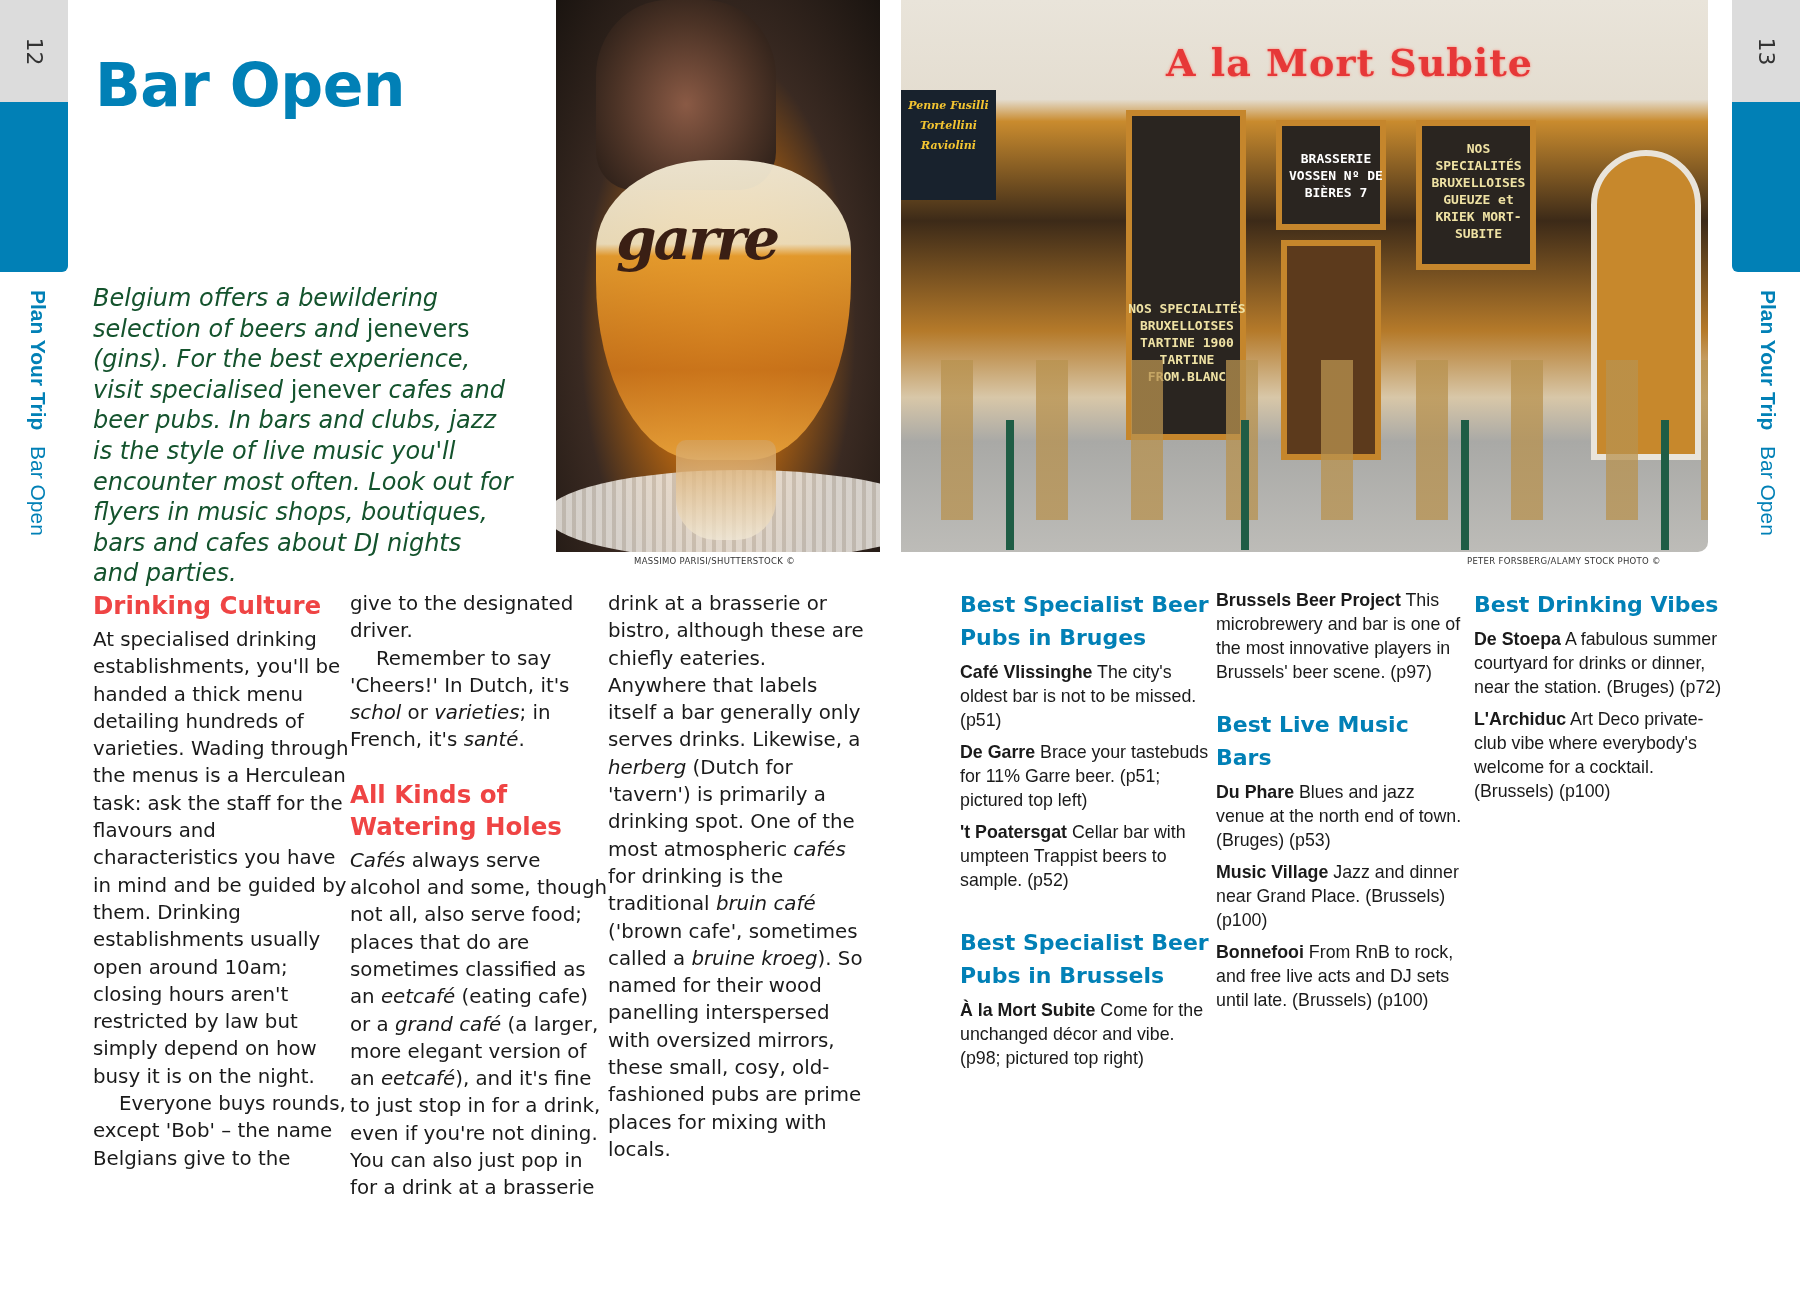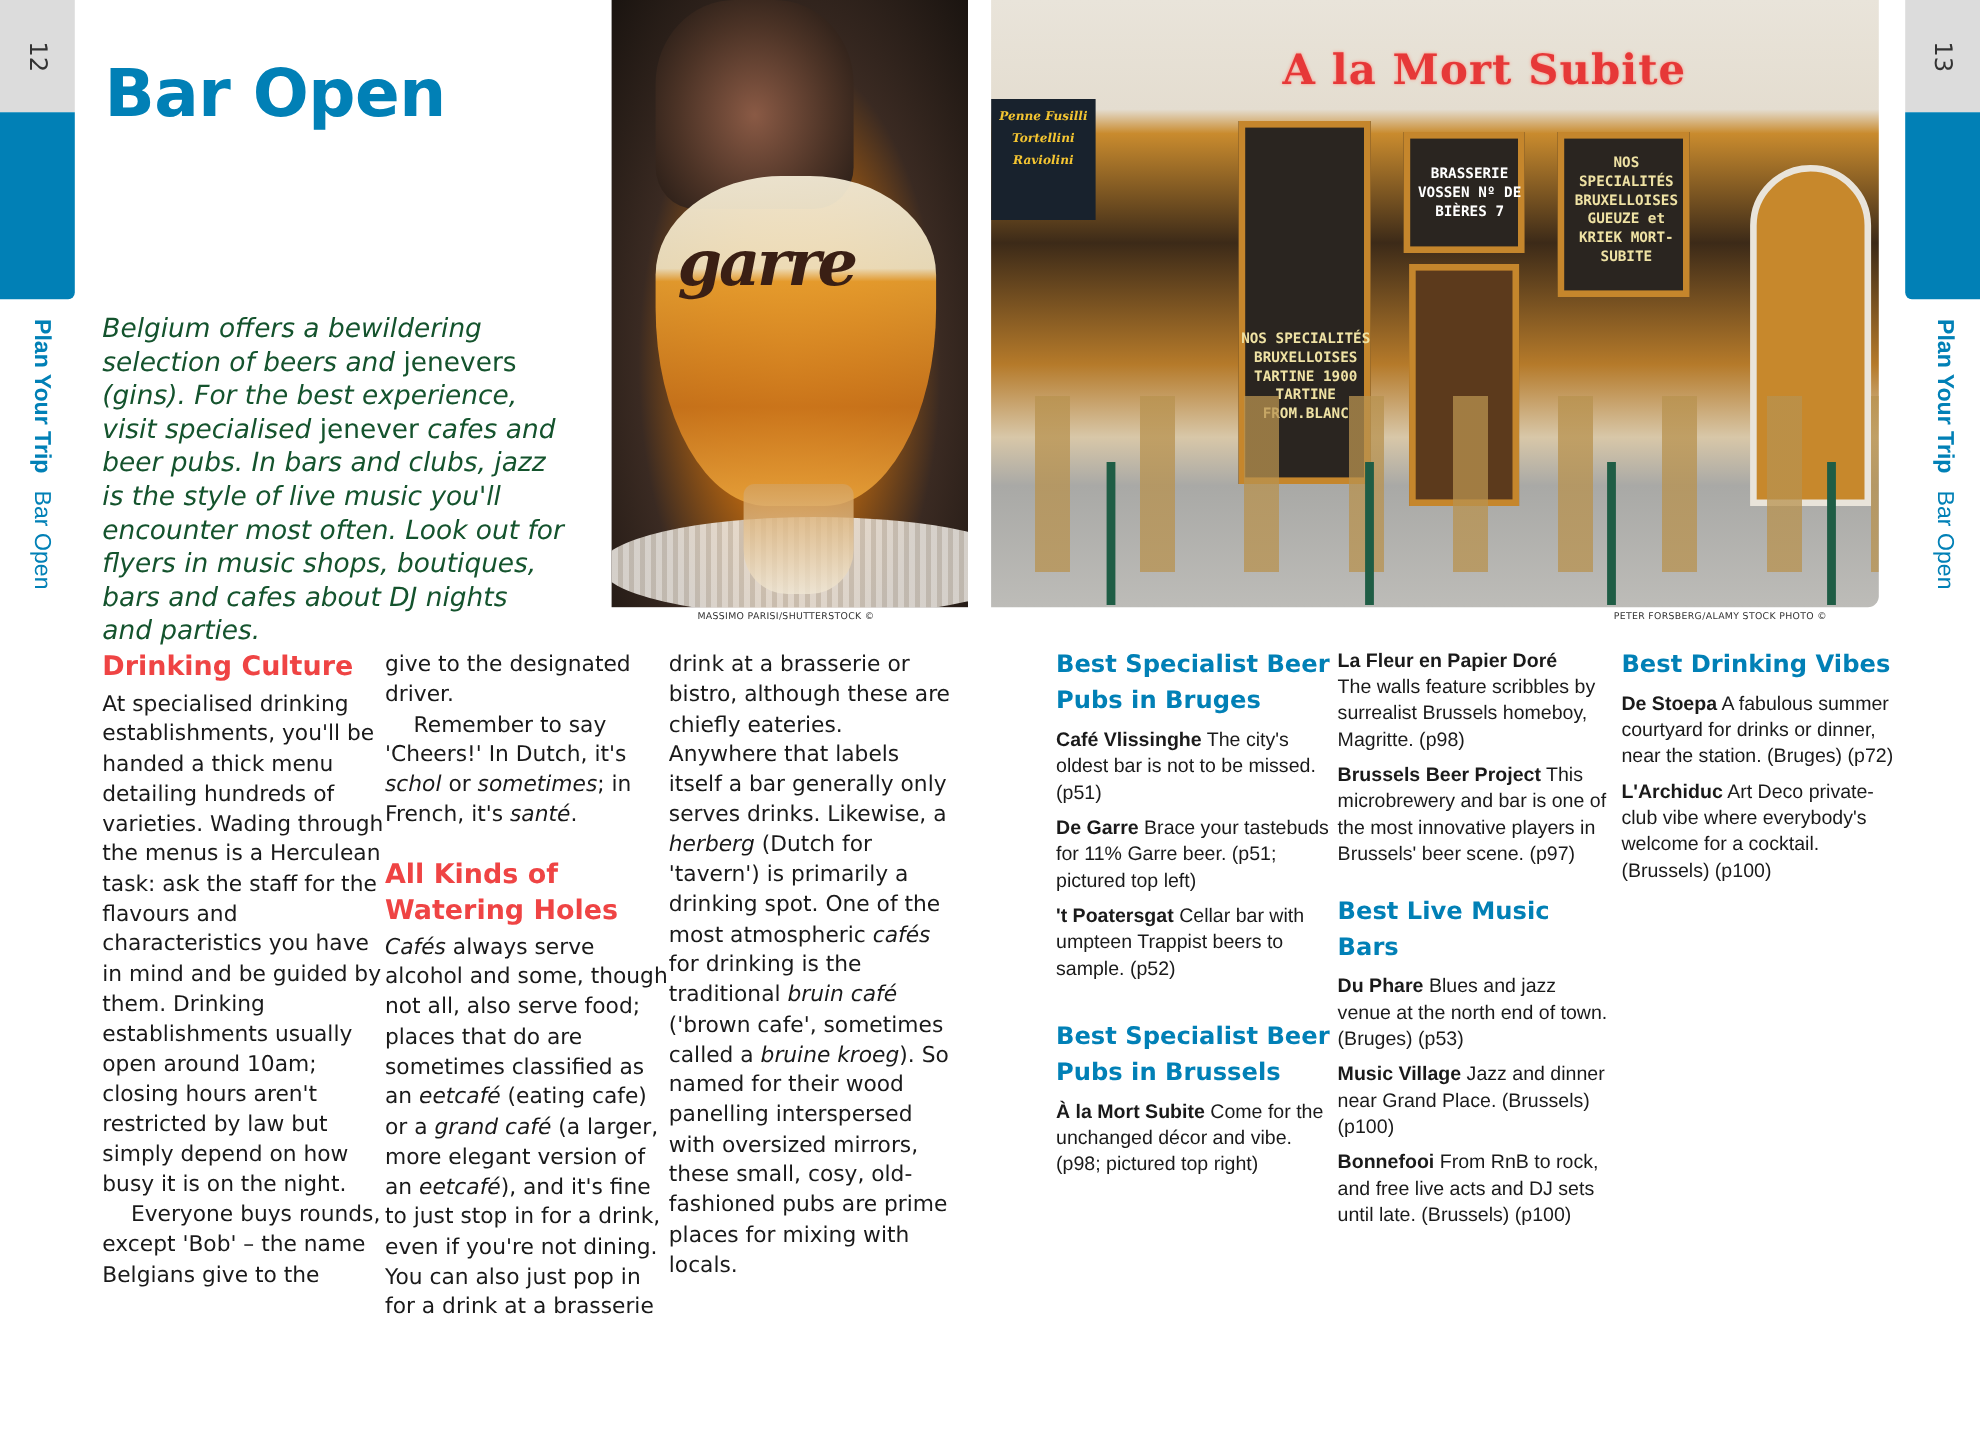--- a/index.html
+++ b/index.html
@@ -138,40 +138,39 @@
 <div class="credit credit-right">PETER FORSBERG/ALAMY STOCK PHOTO ©</div>
 
 <div class="col col1">
   <h2>Drinking Culture</h2>
   <p>At specialised drinking establishments, you'll be handed a thick menu detailing hundreds of varieties. Wading through the menus is a Herculean task: ask the staff for the flavours and characteristics you have in mind and be guided by them. Drinking establishments usually open around 10am; closing hours aren't restricted by law but simply depend on how busy it is on the night.</p>
   <p class="indent" style="height:82px;overflow:hidden">Everyone buys rounds, except 'Bob' – the name Belgians give to the designated driver.</p>
 </div>
 
 <div class="col col2">
   <p>give to the designated driver.</p>
-  <p class="indent"><span>Remember to say 'Cheers!' In Dutch, it's </span><em>schol</em><span> or </span><em>sometimes</em><span>; in French, it's </span><em>santé</em><span>.</span></p>
+  <p class="indent"><span>Remember to say 'Cheers!' In Dutch, it's </span><em>schol</em><span> or </span><em>varieties</em><span>; in French, it's </span><em>santé</em><span>.</span></p>
   <h2>All Kinds of Watering Holes</h2>
   <p style="height:355px;overflow:hidden"><em>Cafés</em><span> always serve alcohol and some, though not all, also serve food; places that do are sometimes classified as an </span><em>eetcafé</em><span> (eating cafe) or a </span><em>grand café</em><span> (a larger, more elegant version of an </span><em>eetcafé</em><span>), and it's fine to just stop in for a drink, even if you're not dining. You can also just pop in for a drink at a brasserie or bistro, although these are chiefly eateries. Anywhere that labels itself a bar generally only serves drinks. Likewise, a </span></p>
 </div>
 
 <div class="col col3">
   <p>drink at a brasserie or bistro, although these are chiefly eateries. Anywhere that labels itself a bar generally only serves drinks. Likewise, a <em>herberg</em><span> (Dutch for 'tavern') is primarily a drinking spot. One of the most atmospheric </span><em>cafés</em><span> for drinking is the traditional </span><em>bruin café</em><span> ('brown cafe', sometimes called a </span><em>bruine kroeg</em><span>). So named for their wood panelling interspersed with oversized mirrors, these small, cosy, old-fashioned pubs are prime places for mixing with locals.</span></p>
 </div>
 
 <div class="list listA">
   <h3>Best Specialist Beer Pubs in Bruges</h3>
   <div class="entry"><b>Café Vlissinghe</b><span> The city's oldest bar is not to be missed. (p51)</span></div>
   <div class="entry"><b>De Garre</b><span> Brace your tastebuds for 11% Garre beer. (p51; pictured top left)</span></div>
   <div class="entry"><b>'t Poatersgat</b><span> Cellar bar with umpteen Trappist beers to sample. (p52)</span></div>
   <h3 class="gap">Best Specialist Beer Pubs in Brussels</h3>
   <div class="entry"><b>À la Mort Subite</b><span> Come for the unchanged décor and vibe. (p98; pictured top right)</span></div>
 </div>
 
 <div class="list listB">
-  <div class="entry"><b>La Fleur en Papier Doré</b><br><span> The walls feature scribbles by surrealist Brussels homeboy, Magritte. (p98)</span></div>
   <div class="entry"><b>Brussels Beer Project</b><span> This microbrewery and bar is one of the most innovative players in Brussels' beer scene. (p97)</span></div>
   <h3 style="margin-top:24px">Best Live Music Bars</h3>
   <div class="entry"><b>Du Phare</b><span> Blues and jazz venue at the north end of town. (Bruges) (p53)</span></div>
   <div class="entry"><b>Music Village</b><span> Jazz and dinner near Grand Place. (Brussels) (p100)</span></div>
   <div class="entry"><b>Bonnefooi</b><span> From RnB to rock, and free live acts and DJ sets until late. (Brussels) (p100)</span></div>
 </div>
 
 <div class="list listC">
   <h3>Best Drinking Vibes</h3>
   <div class="entry"><b>De Stoepa</b><span> A fabulous summer courtyard for drinks or dinner, near the station. (Bruges) (p72)</span></div>

